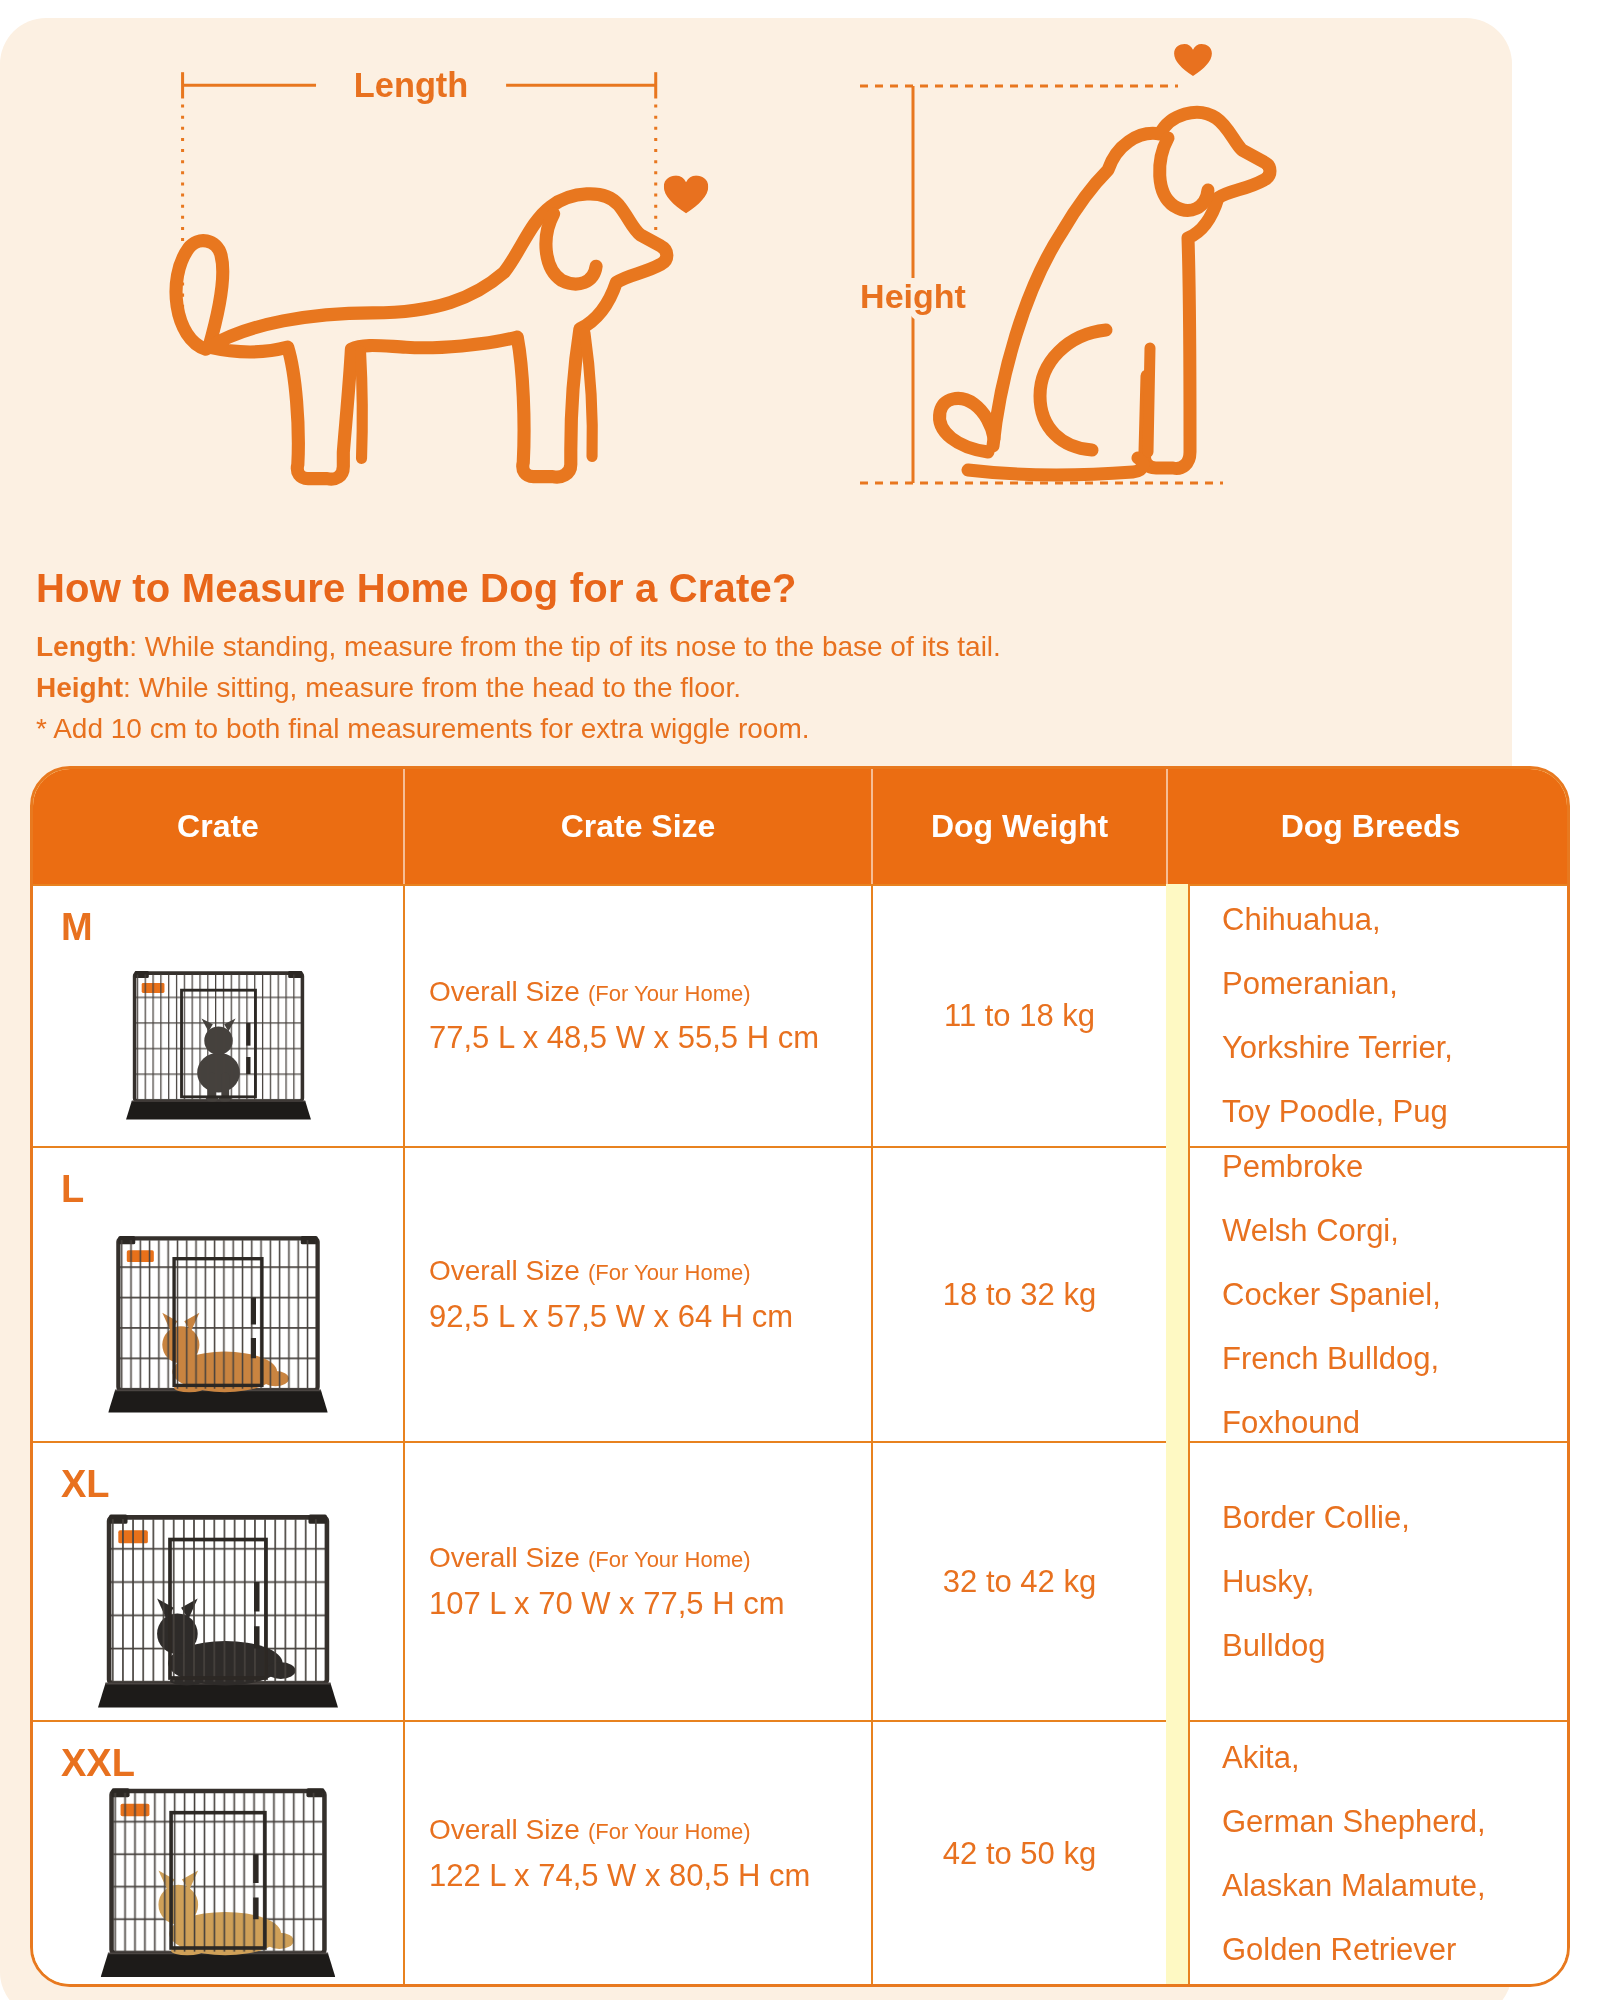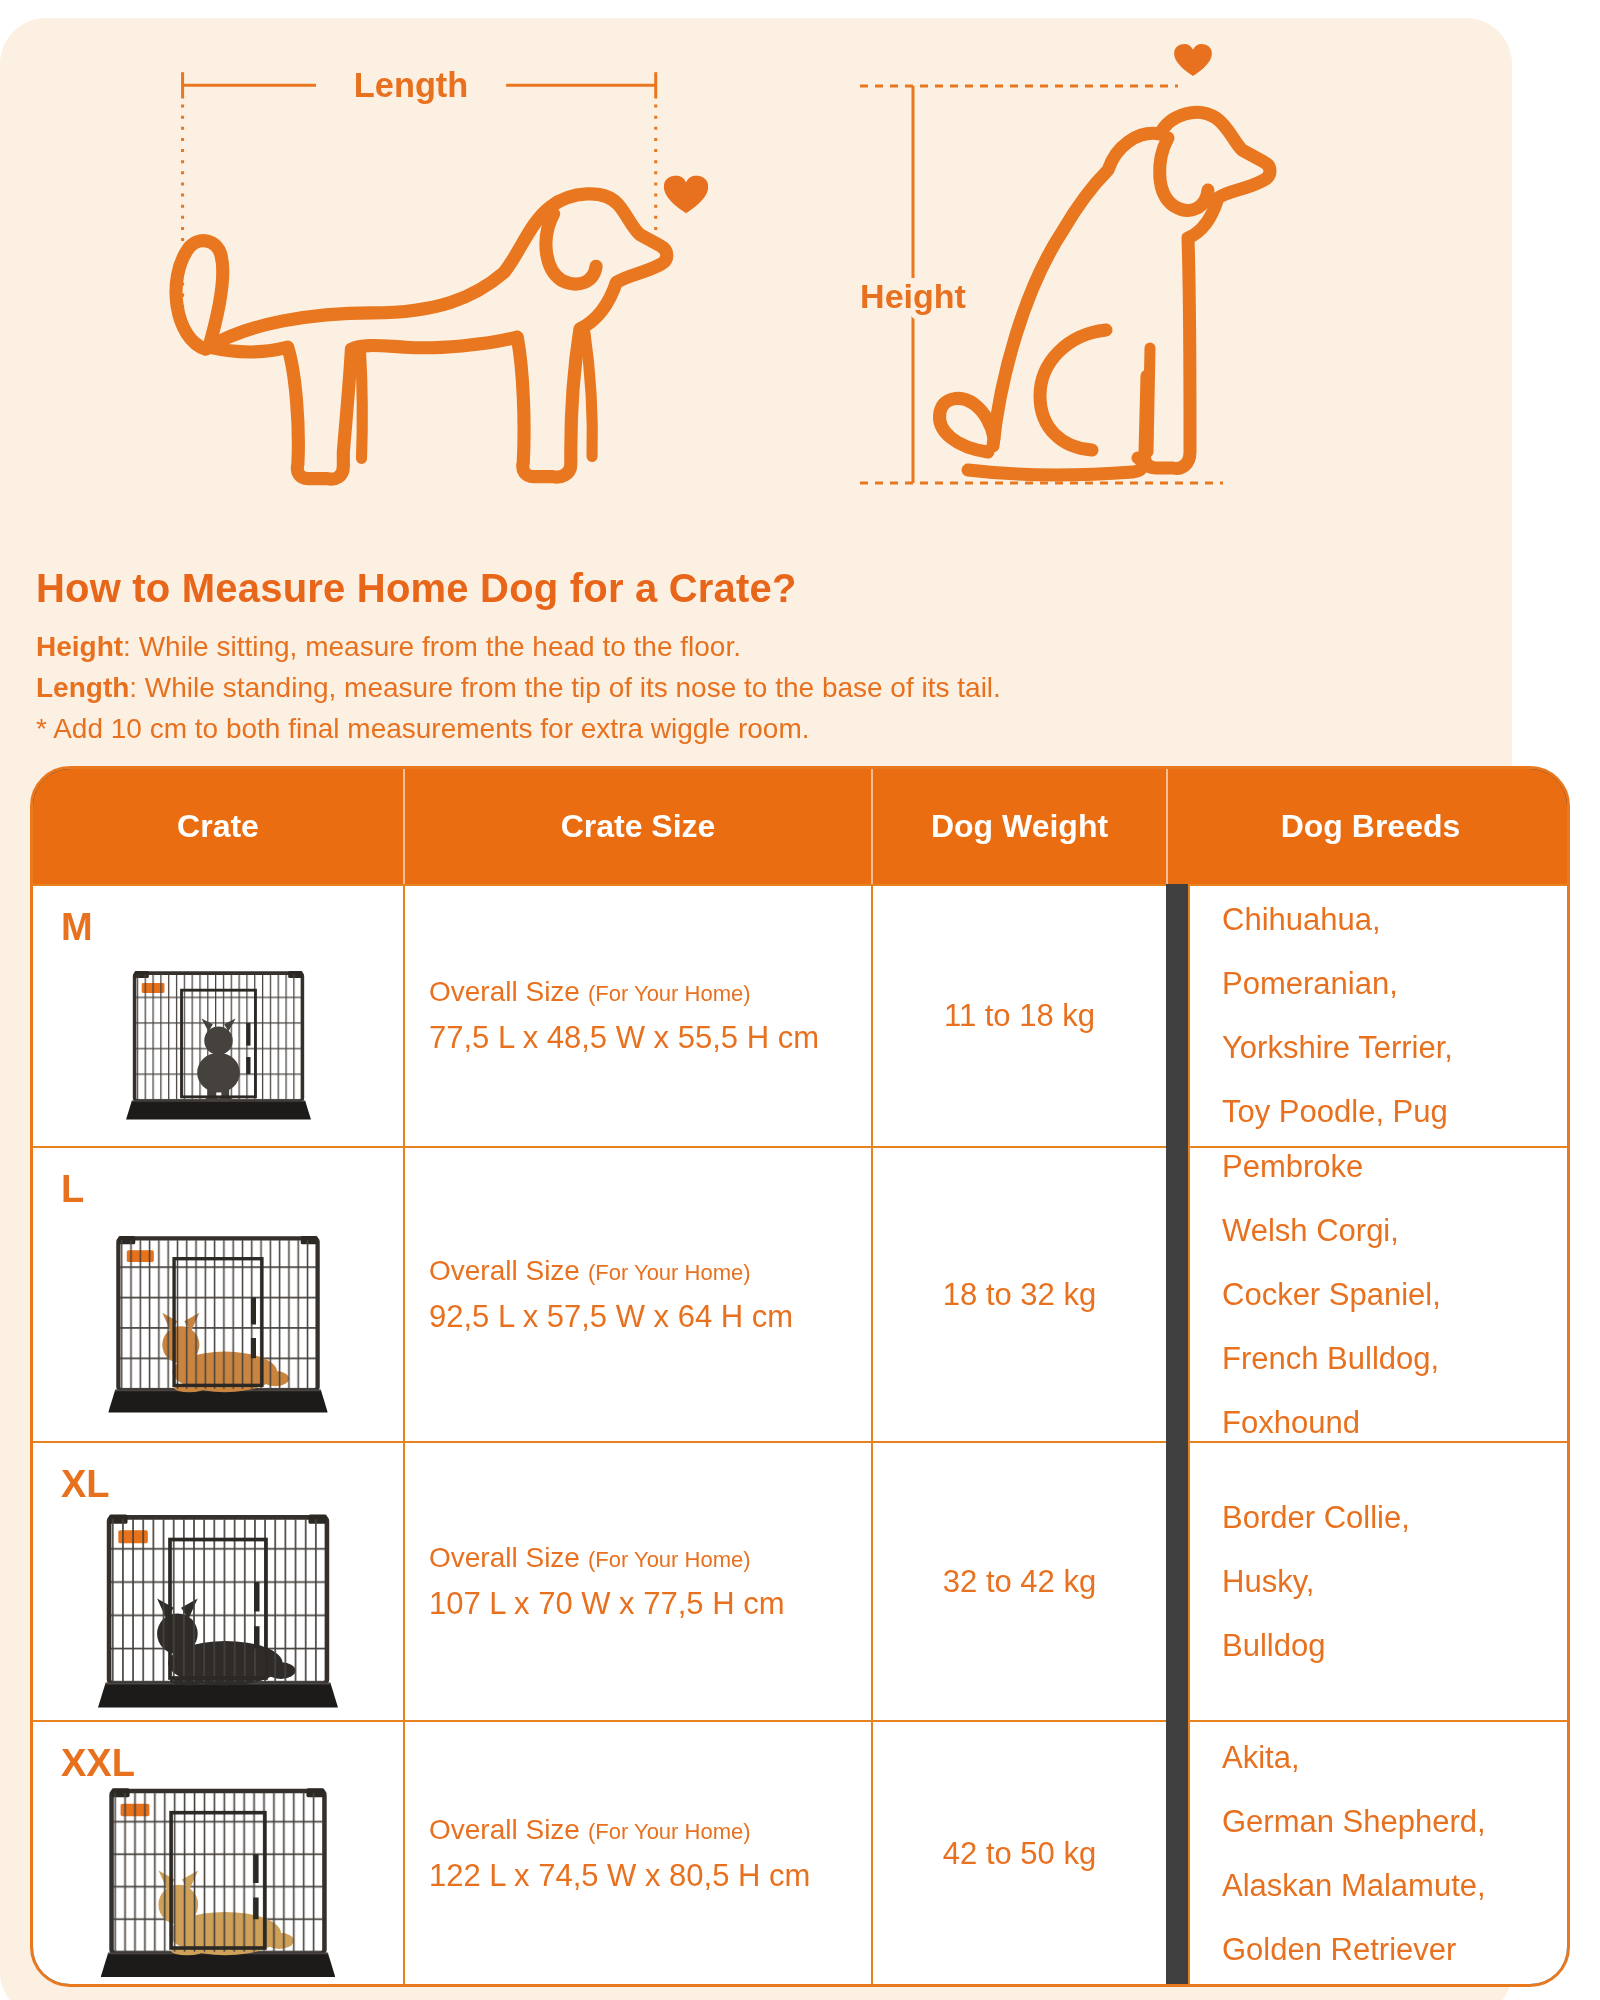--- a/index.html
+++ b/index.html
@@ -21,21 +21,21 @@
     position:absolute;left:36px;top:548px;margin:0;
     font-size:40px;font-weight:bold;color:#E8661A;letter-spacing:.2px;
   }
   .howto-lines{position:absolute;left:36px;top:608px;width:1400px;
     font-size:28px;line-height:41px;color:#E8711F;}
   .howto-lines b{font-weight:bold;}
   
   .size-table{
     position:absolute;left:30px;top:748px;width:1540px;height:1221px;
     box-sizing:border-box;border:3px solid #E8791F;border-radius:40px;
-    overflow:hidden;background:#404040;
+    overflow:hidden;background:#fef9c3;
     display:grid;
     grid-template-columns:370px 468px 295px 407px;
     grid-template-rows:115px 262px 295px 279px 265px;
   }
   .th{
     background:#EB6D12;color:#ffffff;font-weight:bold;font-size:32px;
     display:flex;align-items:center;justify-content:center;
   }
   .th + .th{border-left:2px solid rgba(255,255,255,.55);}
   .td{
@@ -140,22 +140,22 @@
         <path d="M268 292 C230 296 202 324 202 358 C202 390 224 410 254 412"></path>
         <path d="M130 432 C180 438 240 438 295 434 C306 433 308 424 300 420"></path>
         <path d="M312 310 L310 414" stroke-width="11"></path>
         <path d="M330 100 C318 122 318 156 336 168 C352 178 368 170 370 152"></path>
       </g>
       <use href="#sym-heart" x="336" y="6" width="38" height="34" fill="#E8711F"></use>
     </svg>
 
     <h1 class="howto-title">How to Measure Home Dog for a Crate?</h1>
     <div class="howto-lines">
+      <div><b>Length</b><span>: While standing, measure from the tip of its nose to the base of its tail.</span></div>
       <div><b>Height</b><span>: While sitting, measure from the head to the floor.</span></div>
-      <div><b>Length</b><span>: While standing, measure from the tip of its nose to the base of its tail.</span></div>
       <div><span>* Add 10 cm to both final measurements for extra wiggle room.</span></div>
     </div>
 
     <div class="size-table">
       <div class="th">Crate</div>
       <div class="th">Crate Size</div>
       <div class="th">Dog Weight</div>
       <div class="th">Dog Breeds</div>
 
       <div class="td cell-crate">

